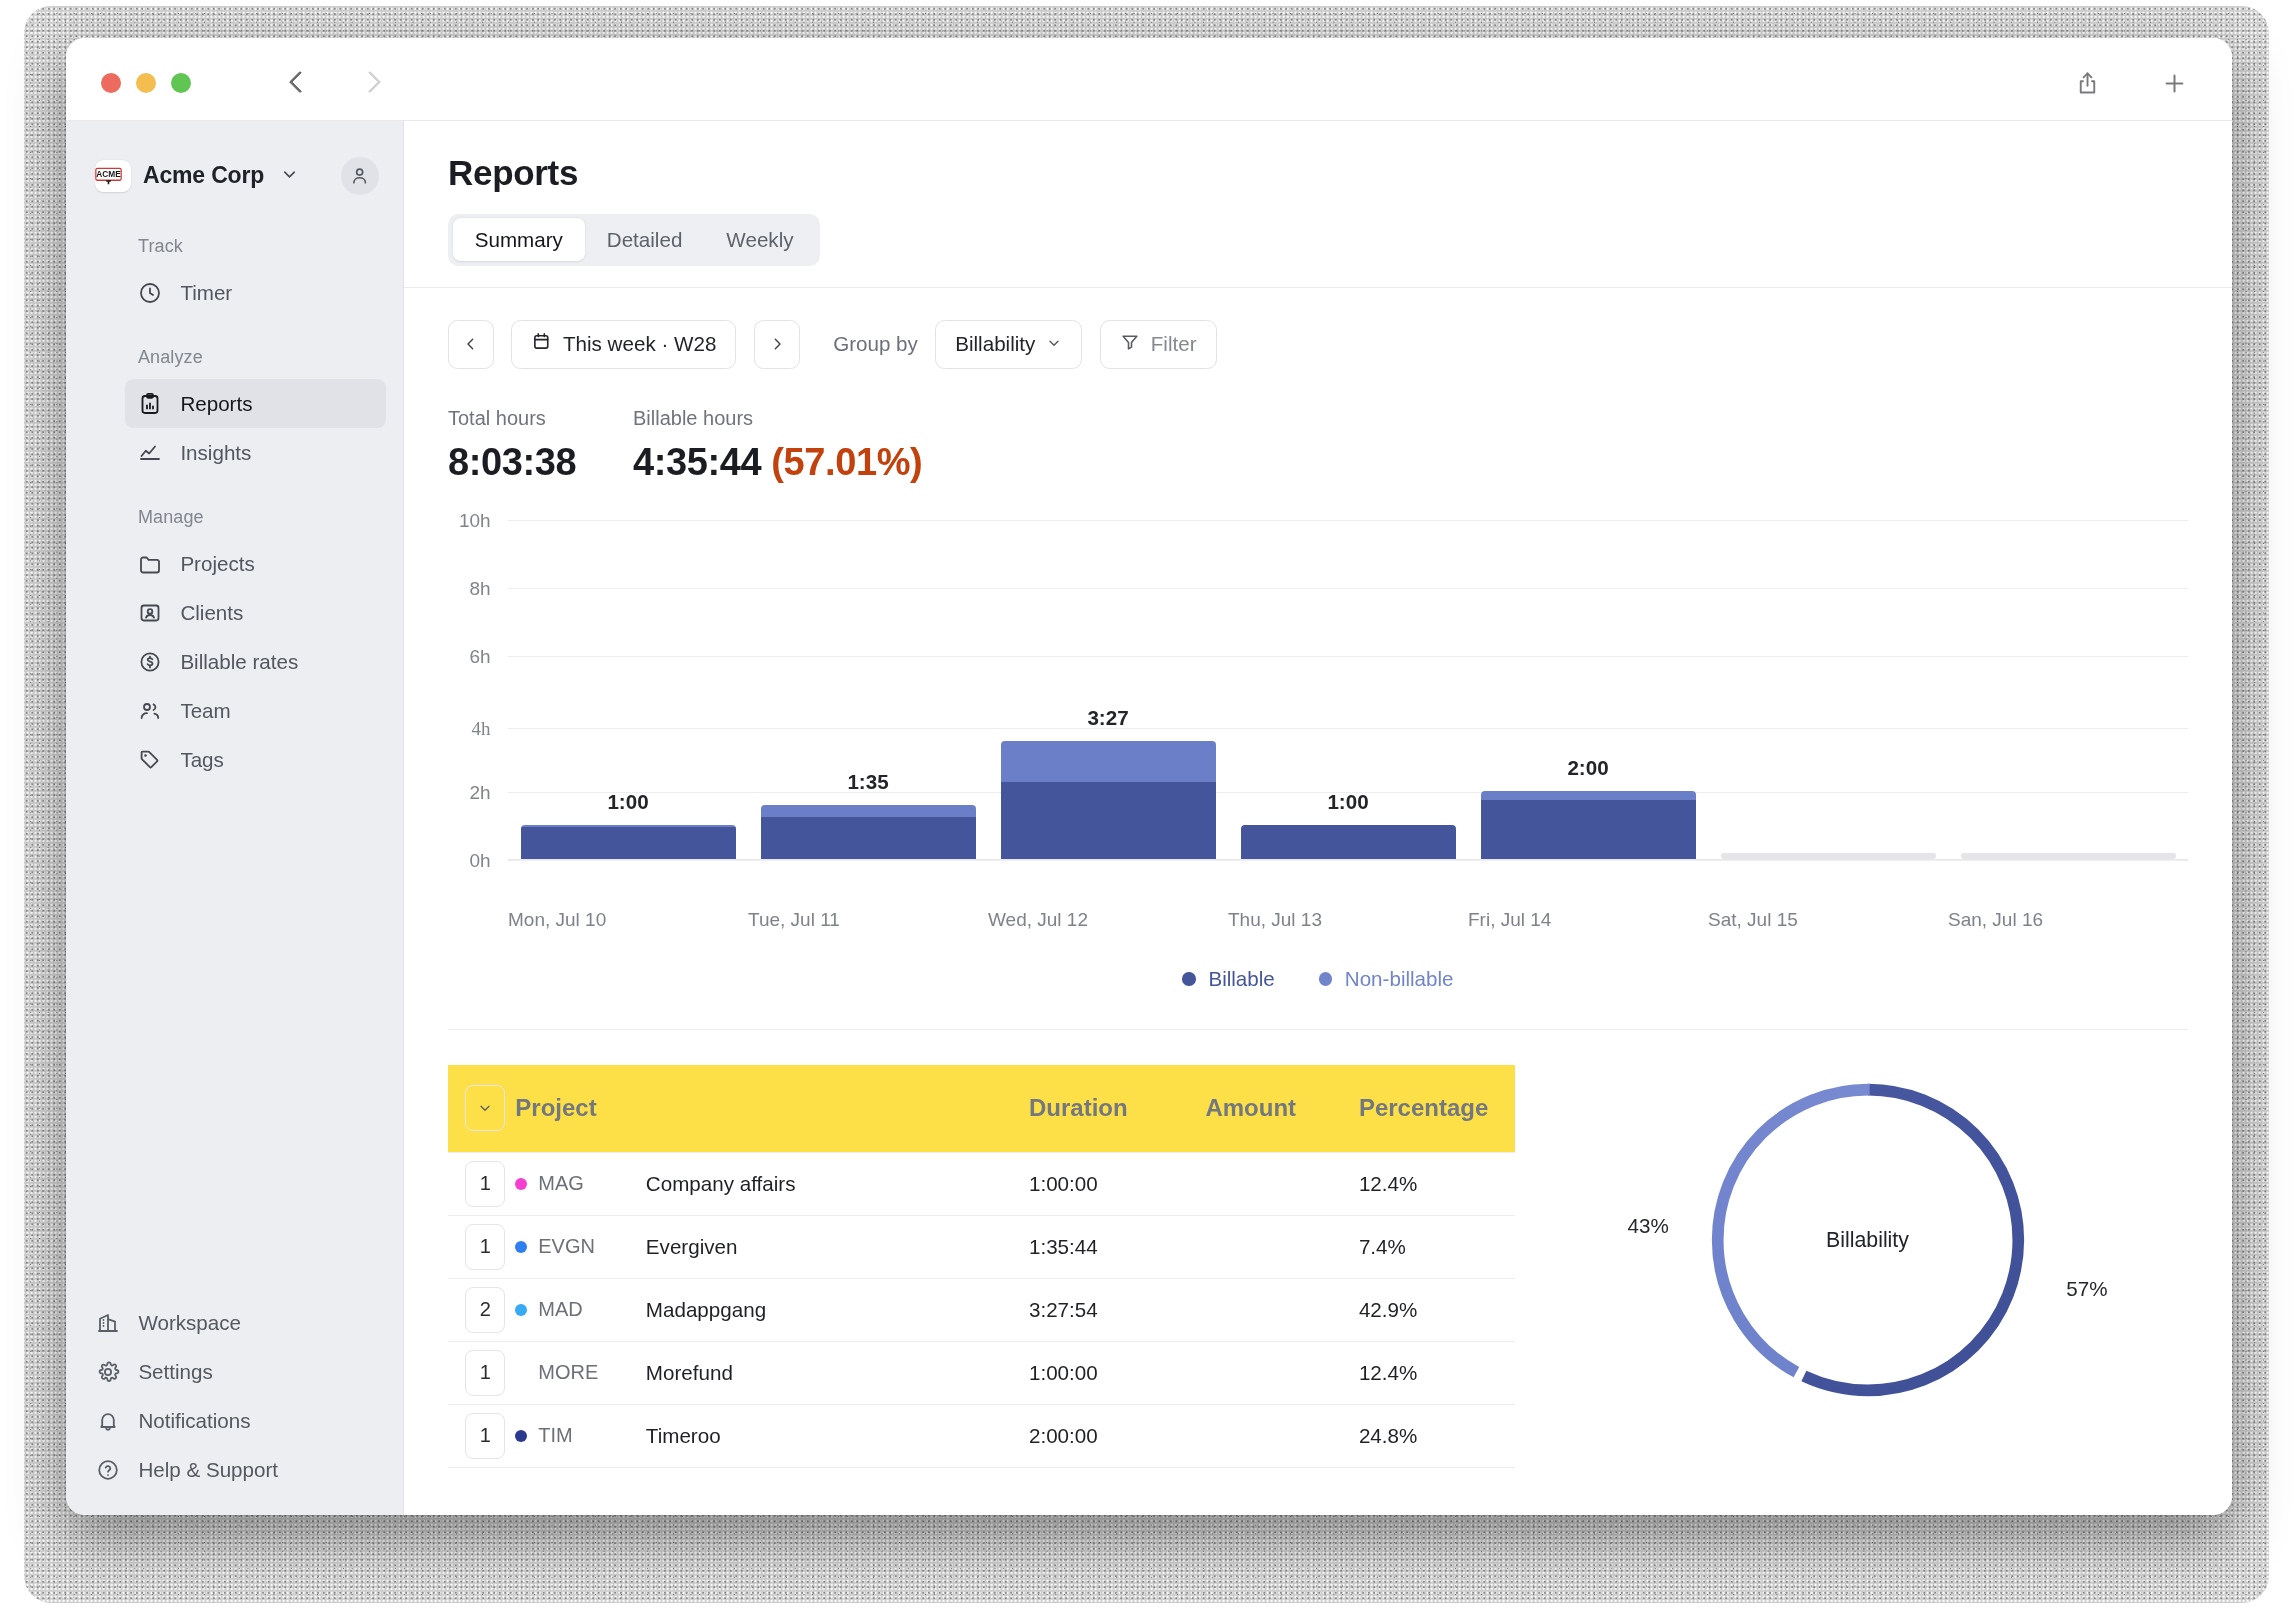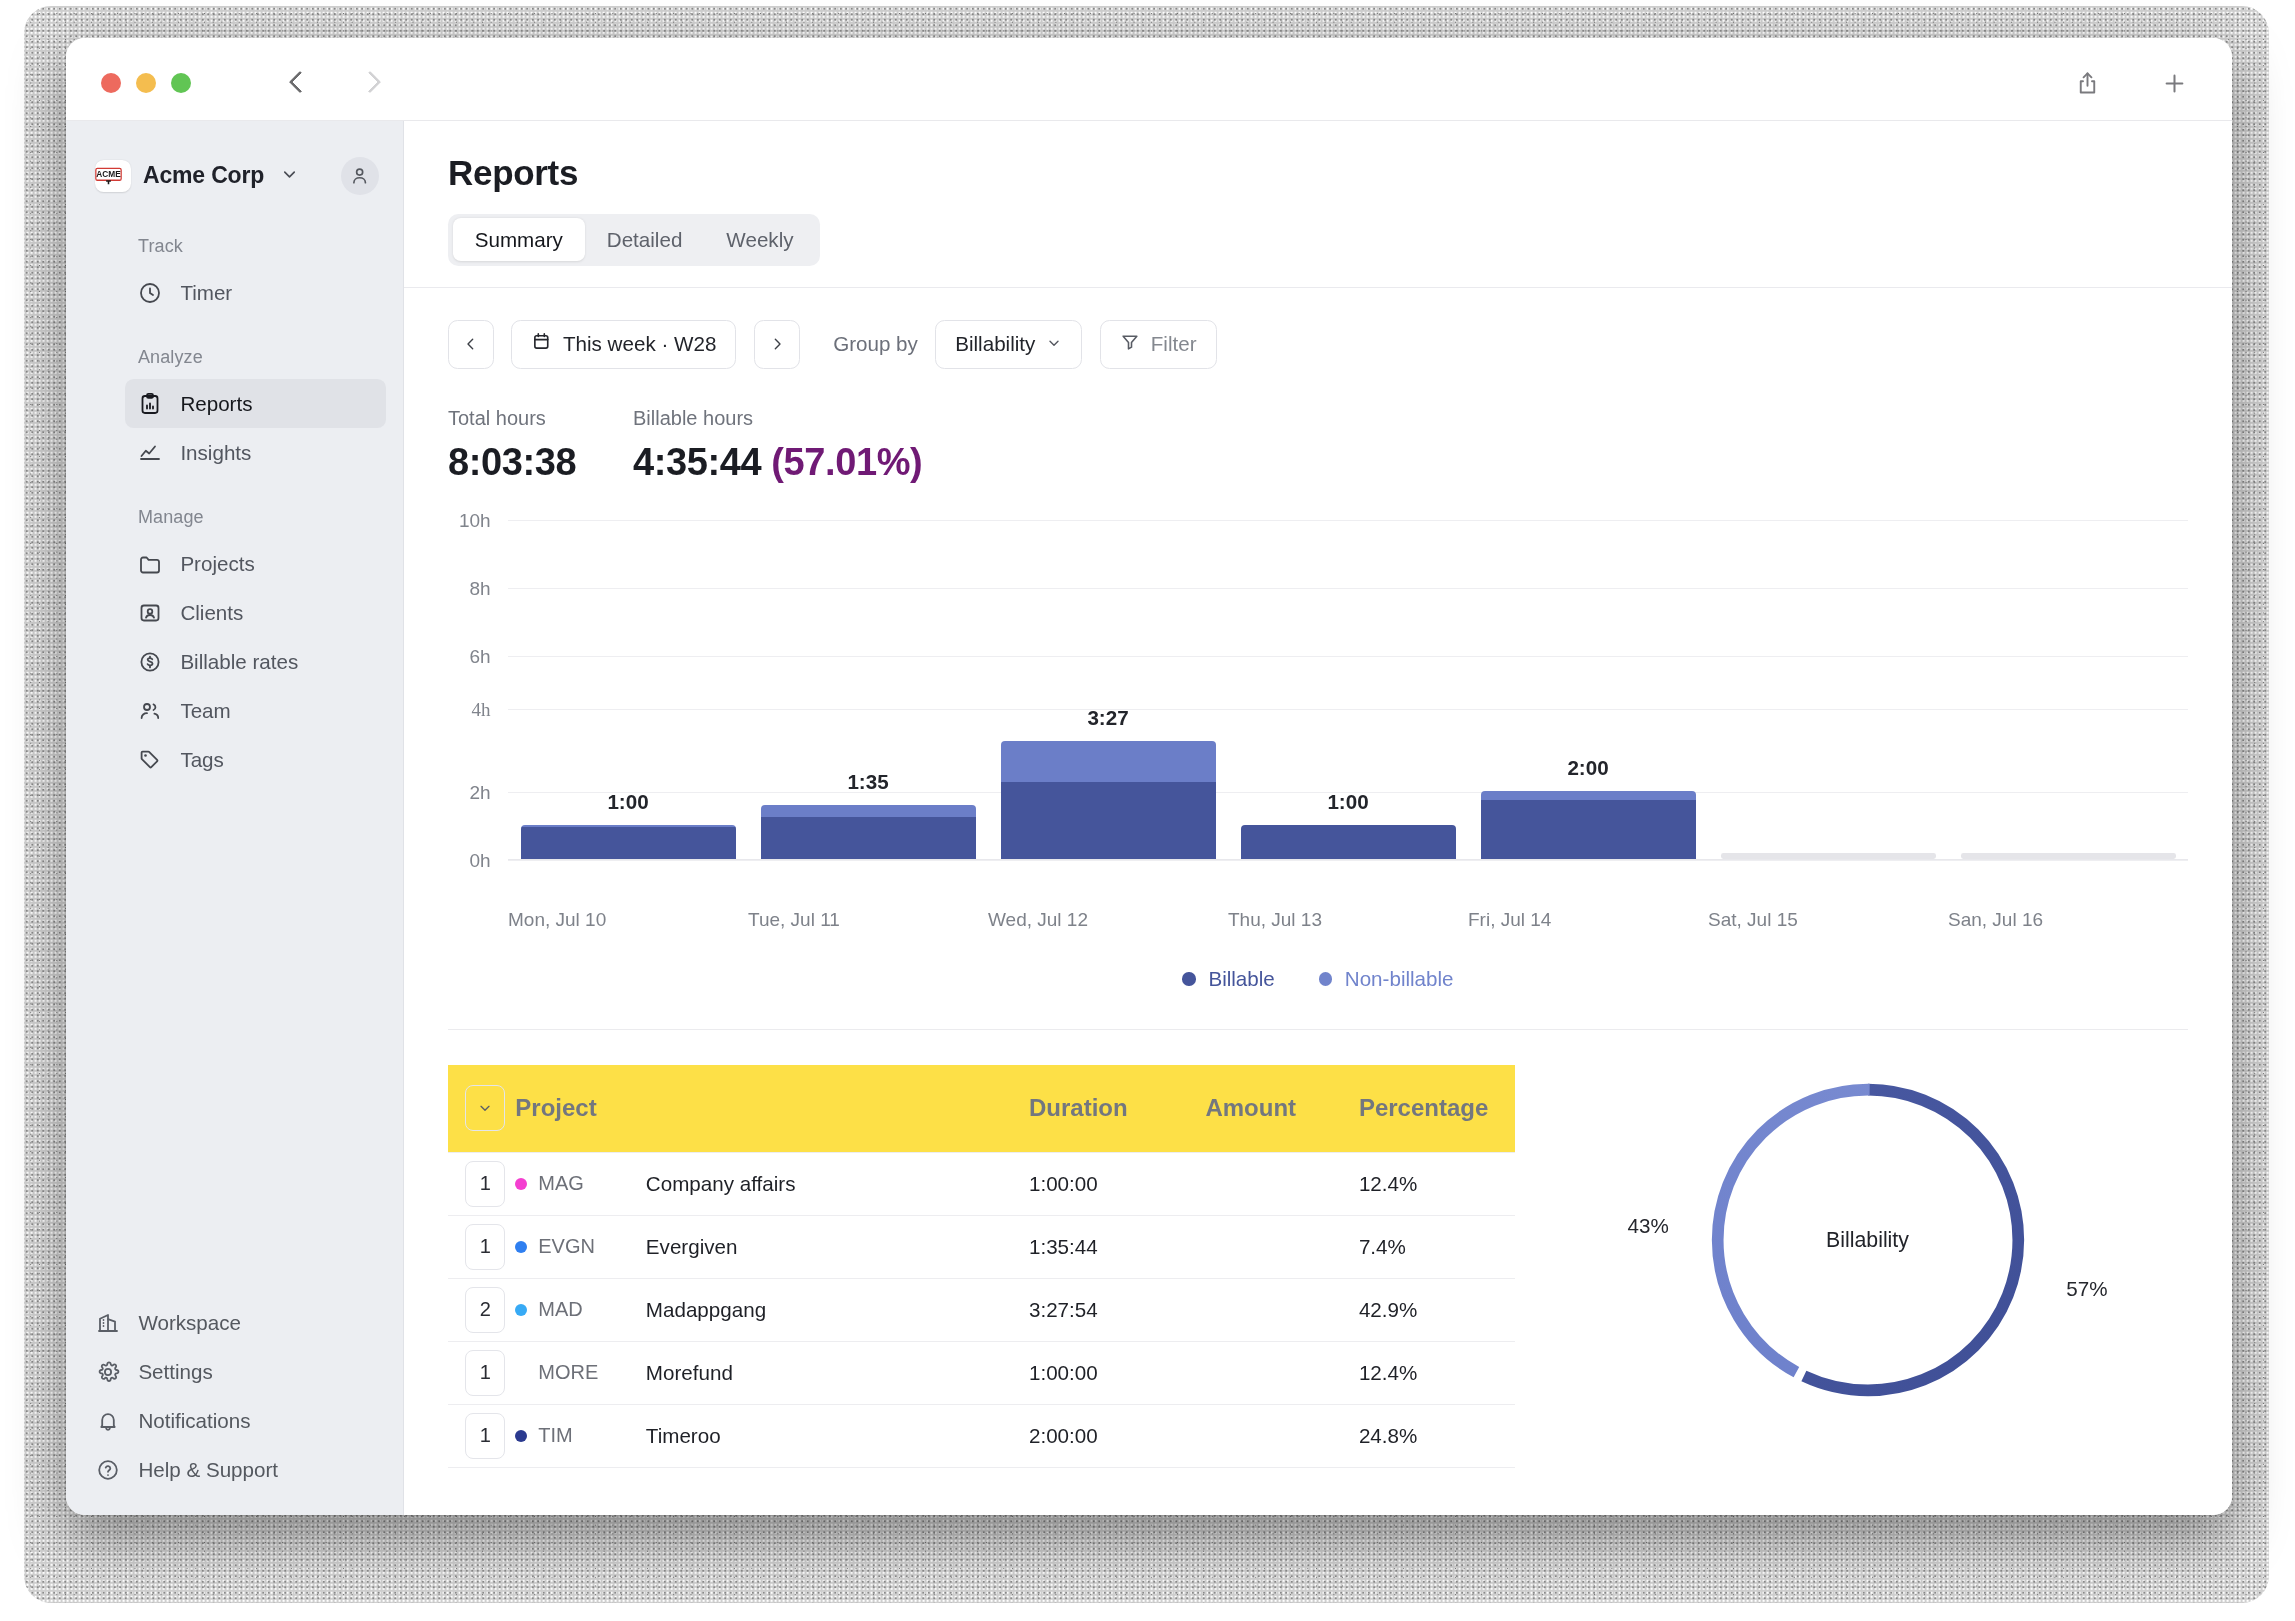--- a/index.html
+++ b/index.html
@@ -171,21 +171,21 @@
     background: #ffffff; font-size: 20.6px; color: #22242a;
     padding: 0 19px; gap: 11px;
   }
   .btn.sq { width: 46px; padding: 0; }
   .group-by-label { font-size: 20.6px; color: #6c707a; margin-left: 16px; }
   .muted-txt { color: #84888f; }
 
   .stats { display: flex; gap: 0; padding: 38px 44px 0 44px; }
   .stat-label { font-size: 20px; color: #6f737c; margin-bottom: 11px; }
   .stat-value { font-size: 38px; font-weight: 600; color: #1b1d23; letter-spacing: -0.4px; }
-  .stat-value .pct { color: #701a75; font-weight: 600; }
+  .stat-value .pct { color: #c2410c; font-weight: 600; }
   .stat-block.first { width: 185px; }
 
   
   .chart-wrap { padding: 36px 44px 0 44px; }
   .chart {
     position: relative;
     height: 340px;
     margin-left: 60px;
     border-bottom: 0.8px solid #e8e8ec;
   }
@@ -537,21 +537,21 @@
         </div>
 
         <div class="chart-wrap">
           <div class="chart" id="chart">
               <div class="gridline" style="top: 340px;">
                 <span class="ytick">0h</span>
               </div>
               <div class="gridline" style="top: 272px;">
                 <span class="ytick">2h</span>
               </div>
-              <div class="gridline" style="top: 189px; font-family: Liberation Serif, serif;">
+              <div class="gridline" style="top: 208px; font-family: Liberation Serif, serif;">
                 <span class="ytick">4h</span>
               </div>
               <div class="gridline" style="top: 136px;">
                 <span class="ytick">6h</span>
               </div>
               <div class="gridline" style="top: 68px;">
                 <span class="ytick">8h</span>
               </div>
               <div class="gridline" style="top: 0px;">
                 <span class="ytick">10h</span>

